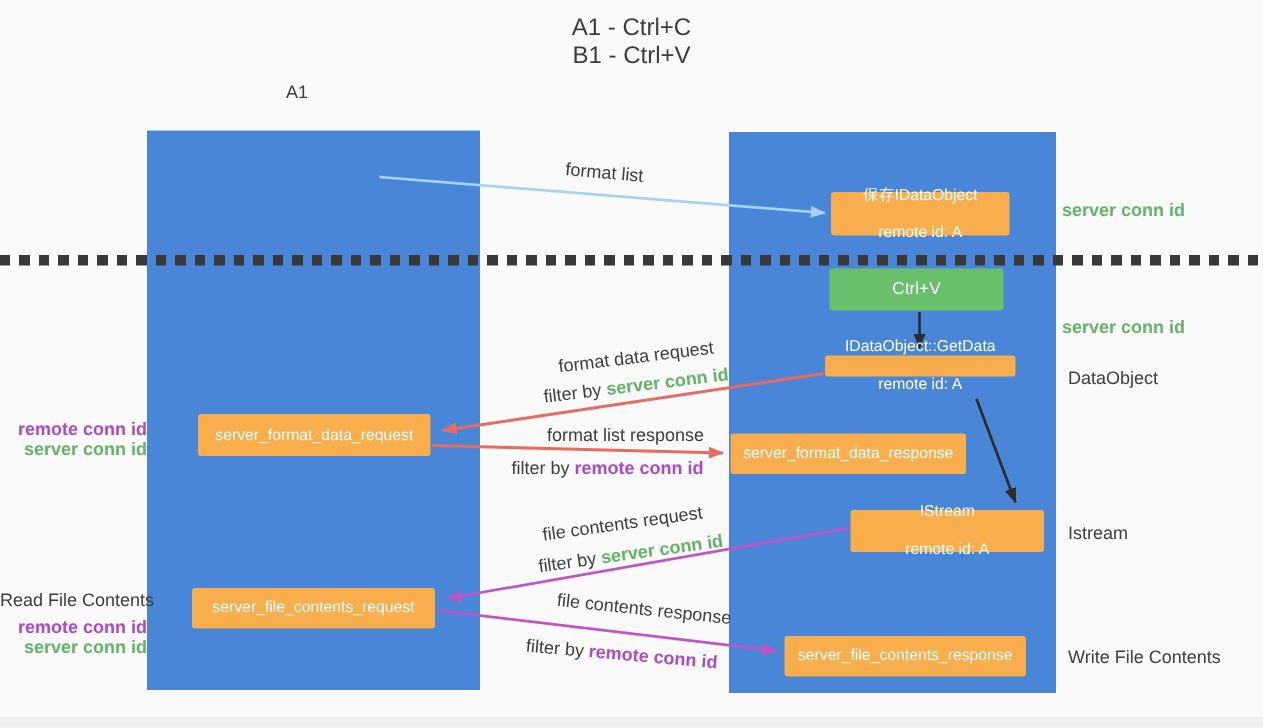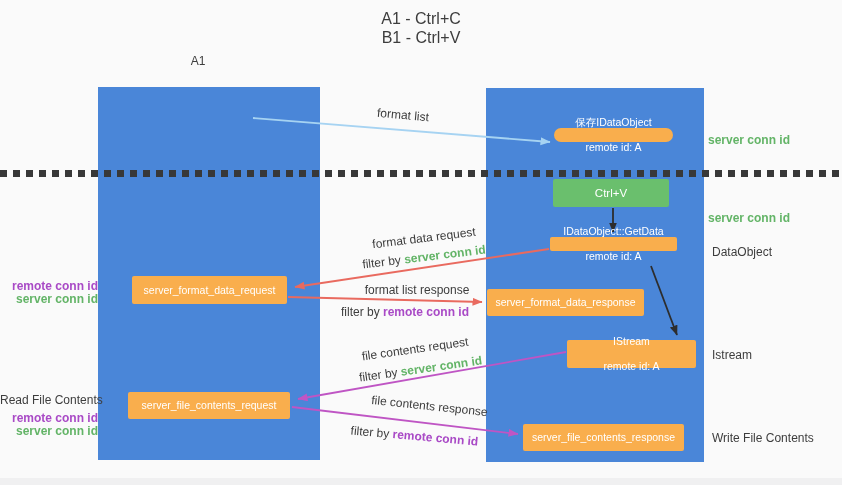--- a/index.html
+++ b/index.html
@@ -72,21 +72,21 @@
     <line class="arr-blue" x1="253" y1="118" x2="550" y2="142" marker-end="url(#mBlue)"></line>
     <line class="arr-blk" x1="613" y1="208" x2="613" y2="232" marker-end="url(#mBlk)"></line>
     <line class="arr-blk" x1="651" y1="266" x2="677" y2="335" marker-end="url(#mBlk)"></line>
     <line class="arr-red" x1="549" y1="249" x2="295" y2="287" marker-end="url(#mRed)"></line>
     <line class="arr-red" x1="288" y1="297" x2="482" y2="302" marker-end="url(#mRed)"></line>
     <line class="arr-mag" x1="566" y1="352" x2="298" y2="399" marker-end="url(#mMag)"></line>
     <line class="arr-mag" x1="292" y1="407" x2="518" y2="434" marker-end="url(#mMag)"></line>
   </svg>
 
 
-  <div class="abs box orange-box" style="left:554px;top:128px;width:119px;height:14px;border-radius:11px;">
+  <div class="abs box orange-box" style="left:554px;top:128px;width:119px;height:29px;">
     <span><span>保存IDataObject</span><br>
     <span>remote id: A</span></span>
   </div>
 
   <div class="abs box green-box" style="left:553px;top:179px;width:116px;height:28px;text-align:right;">
     <span>Ctrl+V</span>
   </div>
 
   <div class="abs box orange-box" style="left:550px;top:237px;width:127px;height:14px;">
     <span><span>IDataObject::GetData</span><br>

